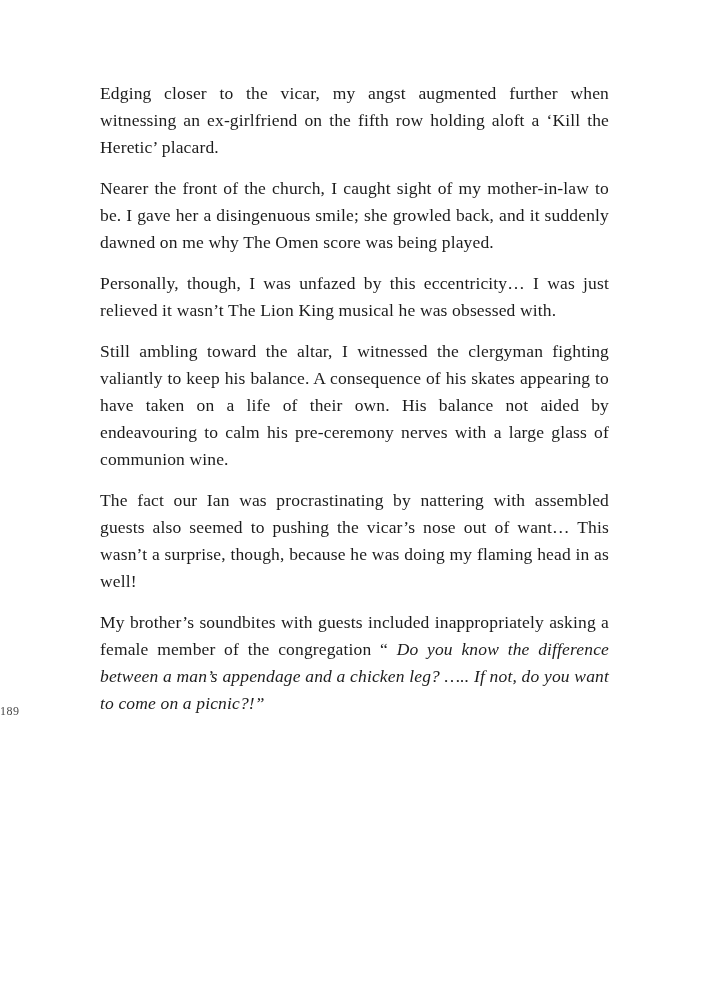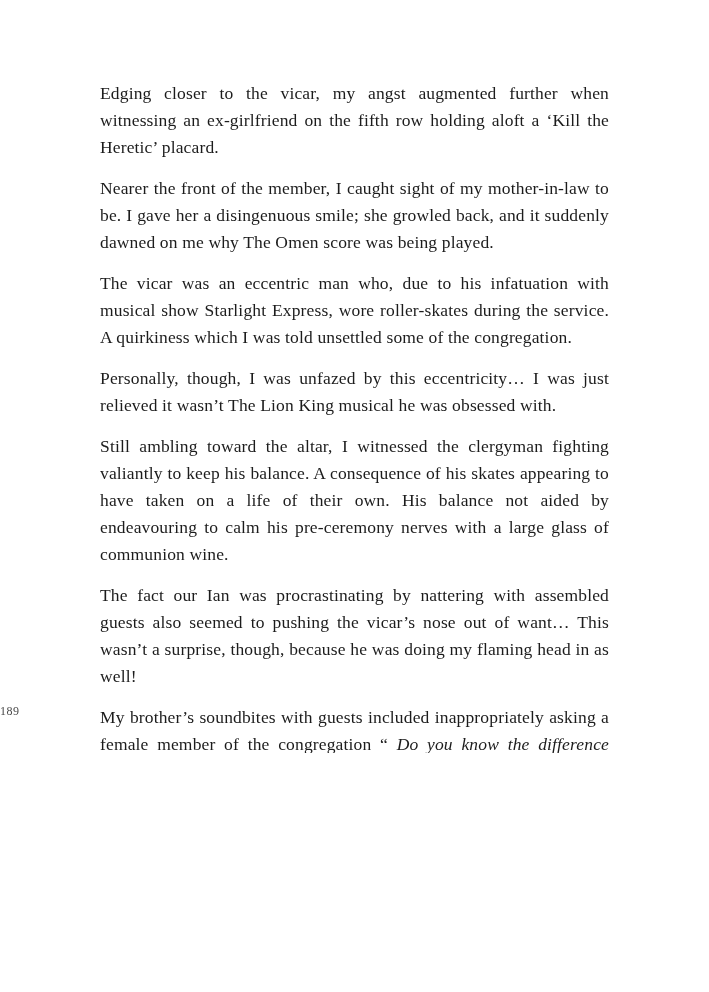--- a/index.html
+++ b/index.html
@@ -45,21 +45,20 @@
     color: #4a4a4a;
     letter-spacing: 0.5px;
   }
 </style>
 </head>
 <body>
 
 <div class="page">
   <div class="text-block">
     <p class="para">Edging closer to the vicar, my angst augmented further when witnessing an ex-girlfriend on the fifth row holding aloft a ‘Kill the Heretic’ placard.</p>
-    <p class="para">Nearer the front of the member, I caught sight of my mother-in-law to be. I gave her a disingenuous smile; she growled back, and it suddenly dawned on me why The Omen score was being played.</p>
-    <p class="para">The vicar was an eccentric man who, due to his infatuation with musical show Starlight Express, wore roller-skates during the service. A quirkiness which I was told unsettled some of the congregation.</p>
+    <p class="para">Nearer the front of the church, I caught sight of my mother-in-law to be. I gave her a disingenuous smile; she growled back, and it suddenly dawned on me why The Omen score was being played.</p>
     <p class="para">Personally, though, I was unfazed by this eccentricity… I was just relieved it wasn’t The Lion King musical he was obsessed with.</p>
     <p class="para">Still ambling toward the altar, I witnessed the clergyman fighting valiantly to keep his balance. A consequence of his skates appearing to have taken on a life of their own. His balance not aided by endeavouring to calm his pre-ceremony nerves with a large glass of communion wine.</p>
     <p class="para">The fact our Ian was procrastinating by nattering with assembled guests also seemed to pushing the vicar’s nose out of want… This wasn’t a surprise, though, because he was doing my flaming head in as well!</p>
     <p class="para"><span>My brother’s soundbites with guests included inappropriately asking a female member of the congregation “ </span><span class="quote-italic">Do you know the difference between a man’s appendage and a chicken leg? ….. If not, do you want to come on a picnic?!”</span></p>
   </div>
   <div class="page-number">189</div>
 </div>
 
 </body></html>

